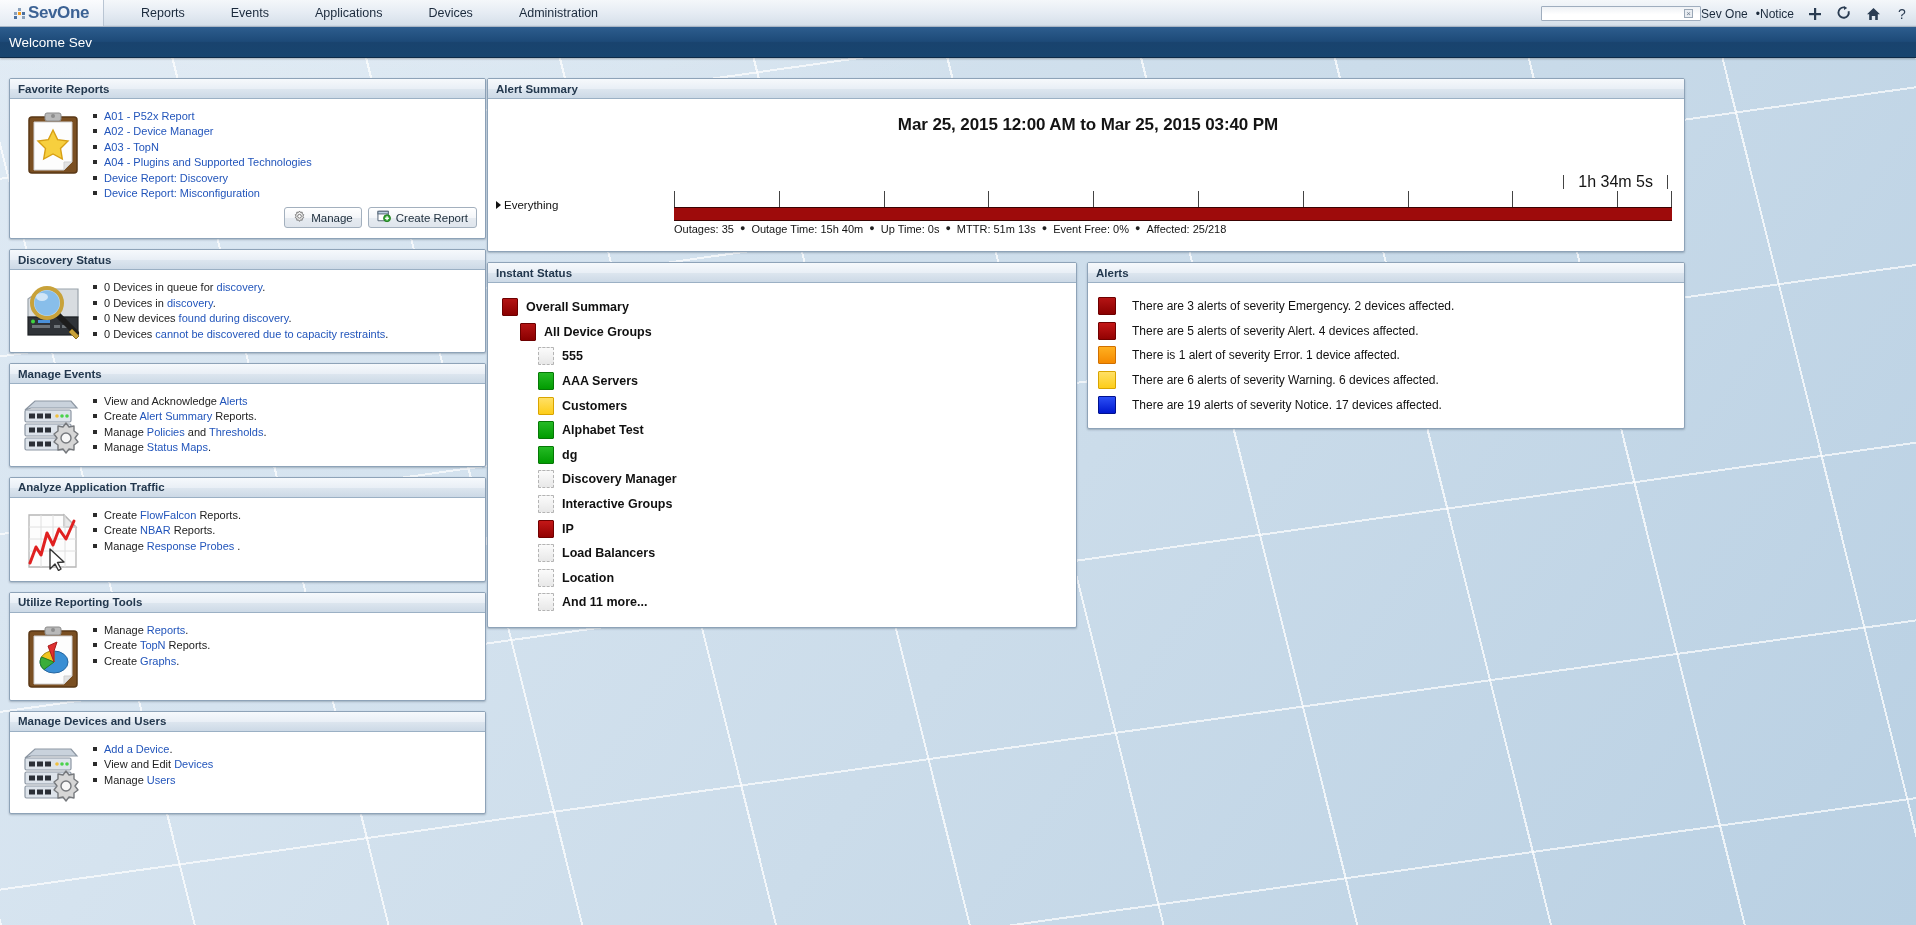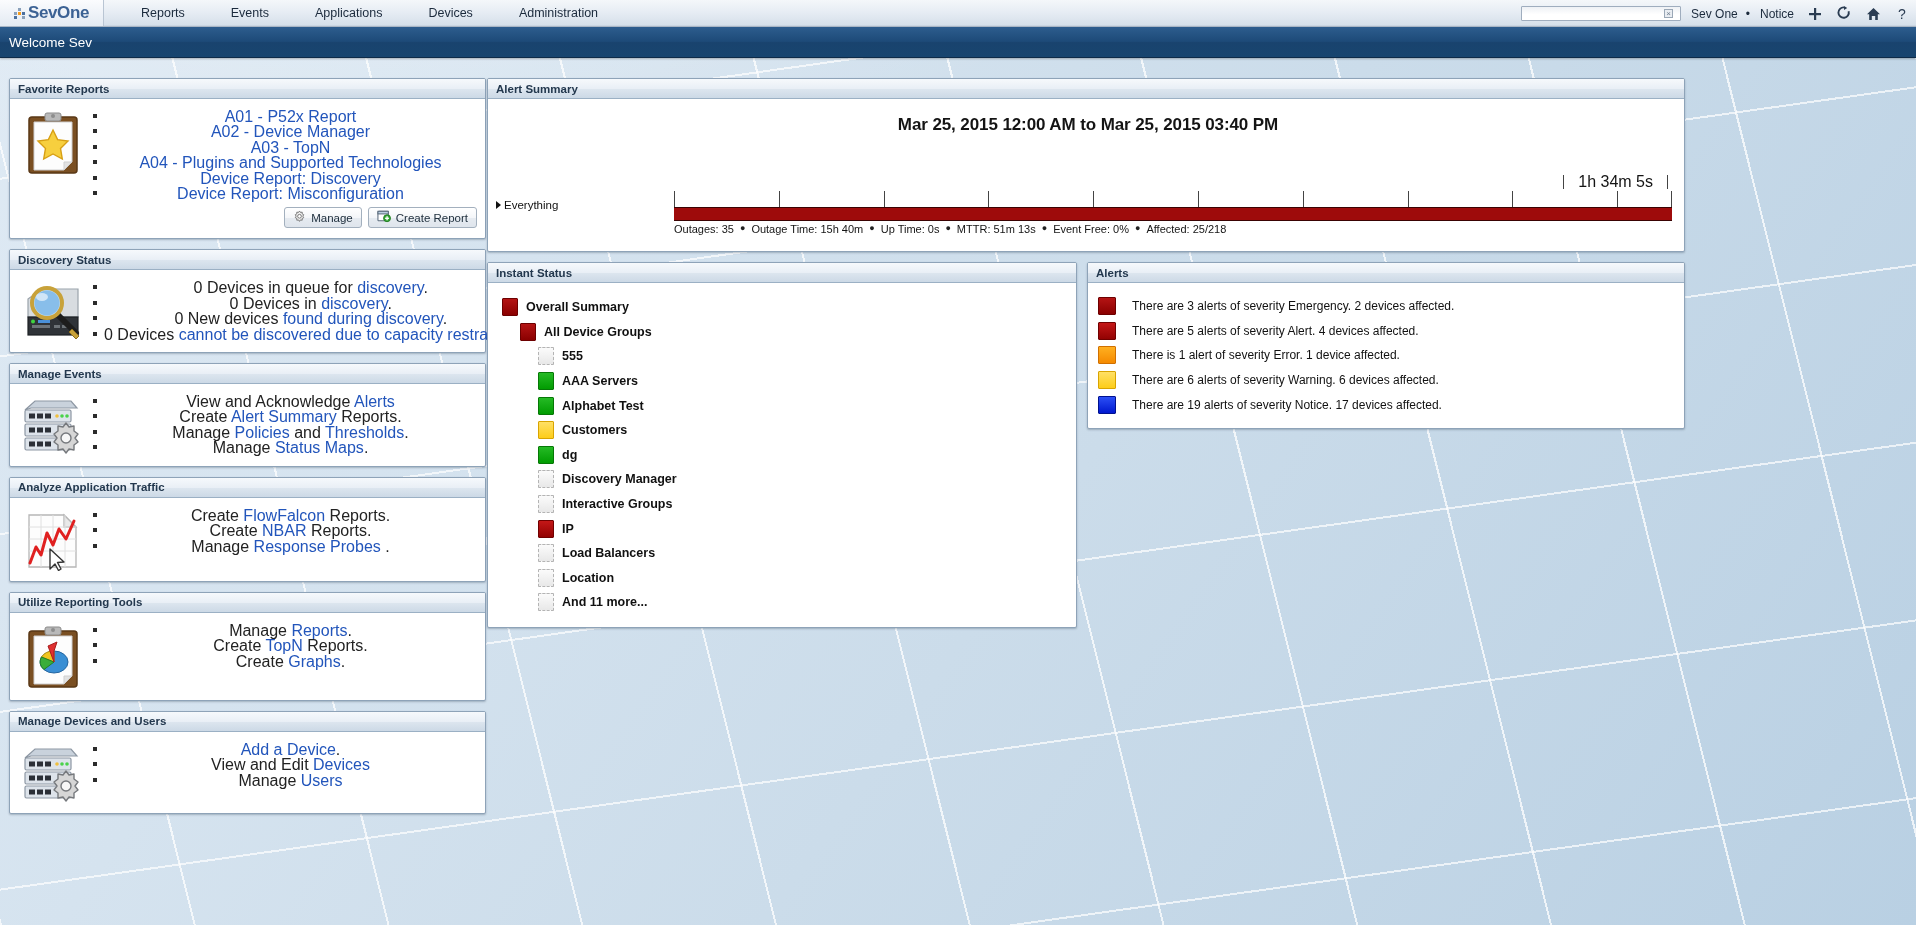--- a/index.html
+++ b/index.html
@@ -59,21 +59,21 @@
     border: 0; outline: 0; background: transparent;
     width: 142px; height: 13px; font-size: 11px; padding-left: 3px;
     font-family: "Liberation Sans", sans-serif; color: #333;
   }
   #search-clear {
     width: 9px; height: 9px; margin-right: 3px;
     border: 1px solid #9aa7b6; background: #e9edf2;
     font-size: 8px; line-height: 7px; text-align: center; color: #6d7b8c;
     cursor: pointer;
   }
-  .tr-text { font-size: 12px; color: #1b2a3c; margin-left: 10px; cursor: pointer; }
+  .tr-text { font-size: 12px; color: #1b2a3c; cursor: pointer; }
   .tr-sep { font-size: 12px; color: #1b2a3c; margin-left: 8px; }
   .tr-icon {
     margin-left: 13px; width: 16px; height: 18px; cursor: pointer;
     display: flex; align-items: center; justify-content: center;
     color: #2a3c52;
   }
   .tr-icon svg { display: block; }
 
   
   #welcome {
@@ -108,22 +108,22 @@
     display: flex; align-items: center; padding-left: 8px;
     border-radius: 1px 1px 0 0;
   }
   .panel-body { padding: 10px 8px 10px 8px; position: relative; }
 
   
   .card-row { display: flex; align-items: flex-start; }
   .card-icon { width: 70px; flex: 0 0 70px; display:flex; justify-content:center; padding-top: 3px; }
   .card-list { list-style: none; margin: 0; padding: 0 0 0 4px; flex: 1; }
   .card-list li {
-    font-size: 16px; color: #222; line-height: 15.4px;
-    padding-left: 12px; position: relative; white-space: nowrap; text-align: center;
+    font-size: 11px; color: #222; line-height: 15.4px;
+    padding-left: 12px; position: relative; white-space: nowrap;
   }
   .card-list li:before {
     content: ""; position: absolute; left: 1px; top: 5px;
     width: 4px; height: 4px; background: #2b2b2b;
   }
   .lnk { color: #2255bb; cursor: pointer; }
 
   
   .btn-row { display: flex; justify-content: flex-end; gap: 6px; margin-top: 6px; }
   .btn {
@@ -530,26 +530,26 @@
             </div>
           <div class="is-row" style="padding-left:40px">
               <span class="is-sw sw-none"></span>
               <span class="is-label">555</span>
             </div>
           <div class="is-row" style="padding-left:40px">
               <span class="is-sw sw-green"></span>
               <span class="is-label">AAA Servers</span>
             </div>
           <div class="is-row" style="padding-left:40px">
+              <span class="is-sw sw-yellow"></span>
+              <span class="is-label">Customers</span>
+            </div>
+          <div class="is-row" style="padding-left:40px">
               <span class="is-sw sw-green"></span>
               <span class="is-label">Alphabet Test</span>
-            </div>
-          <div class="is-row" style="padding-left:40px">
-              <span class="is-sw sw-yellow"></span>
-              <span class="is-label">Customers</span>
             </div>
           <div class="is-row" style="padding-left:40px">
               <span class="is-sw sw-green"></span>
               <span class="is-label">dg</span>
             </div>
           <div class="is-row" style="padding-left:40px">
               <span class="is-sw sw-none"></span>
               <span class="is-label">Discovery Manager</span>
             </div>
           <div class="is-row" style="padding-left:40px">

